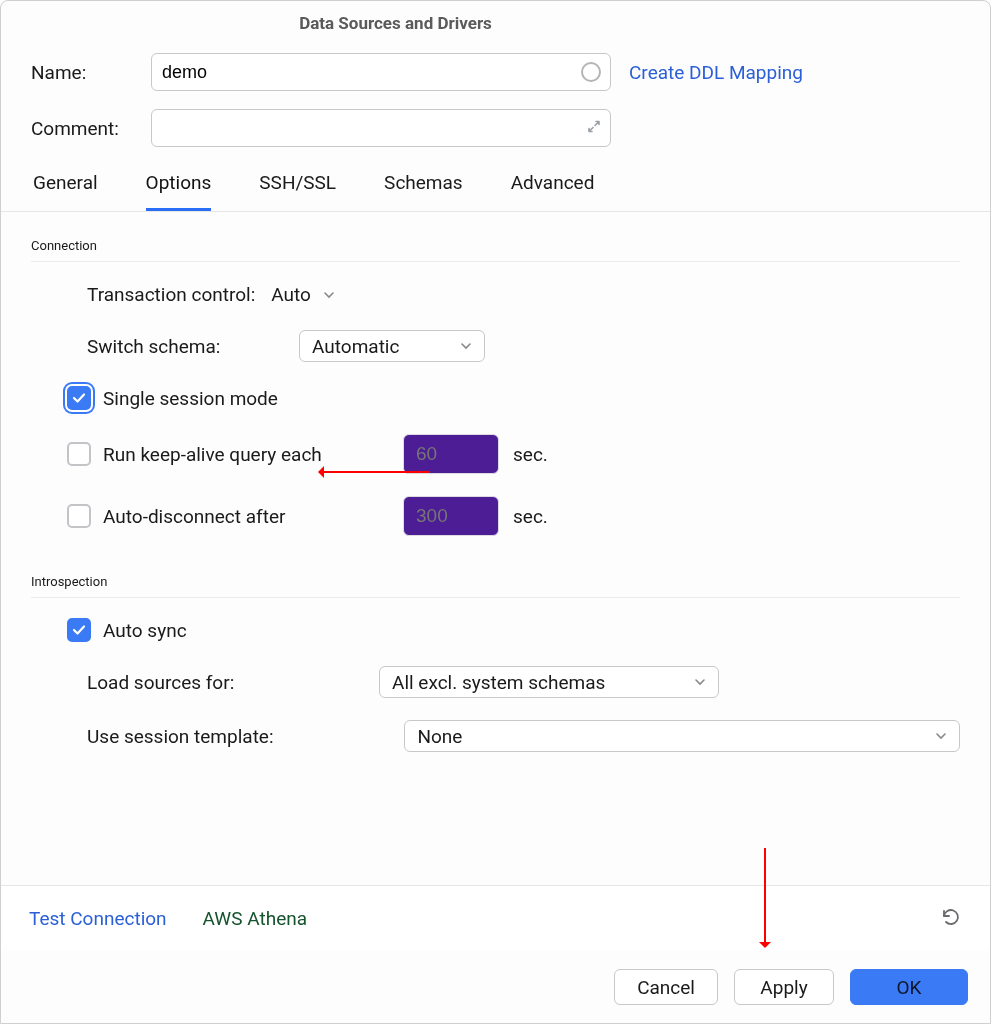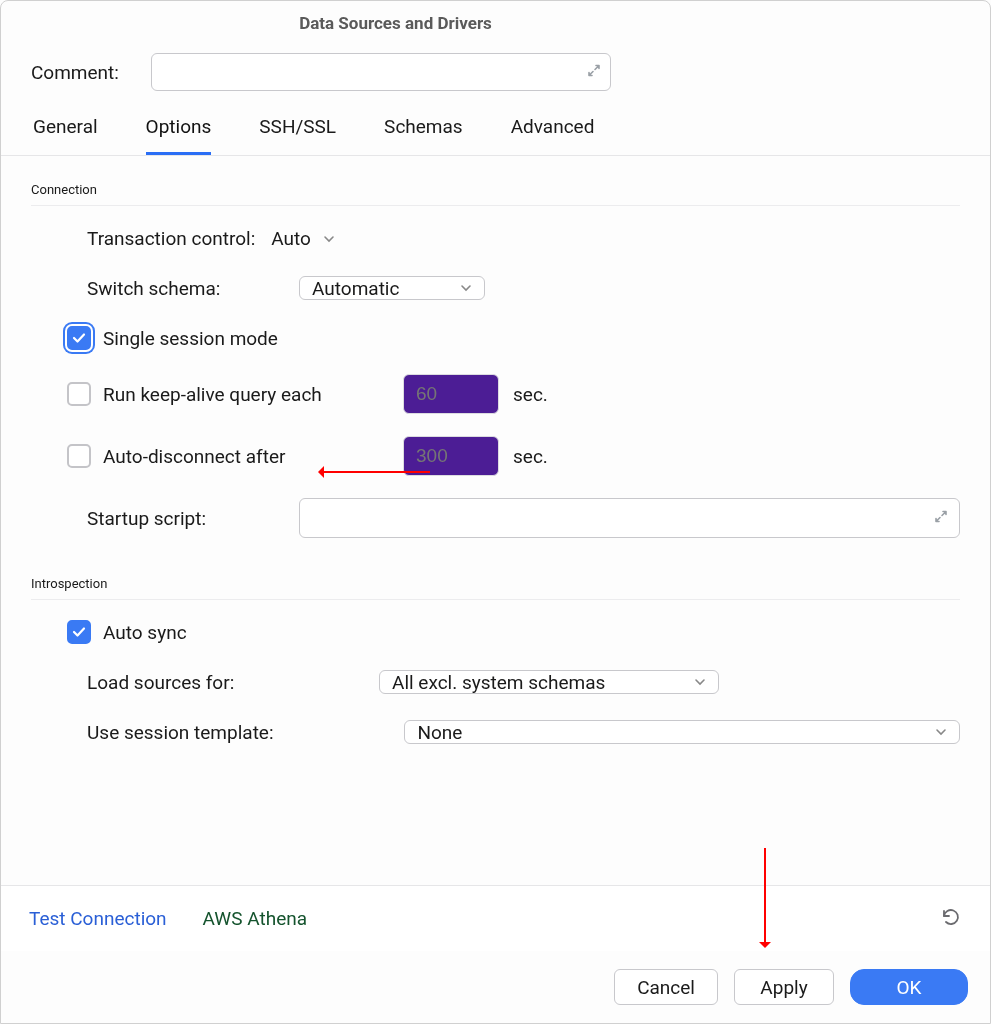--- a/index.html
+++ b/index.html
@@ -163,21 +163,21 @@
     gap: 12px;
     cursor: pointer;
   }
   .chev {
     color: #888;
   }
   .combo {
     display: inline-flex;
     align-items: center;
     justify-content: space-between;
-    height: 24px;
+    height: 32px;
     border: 1px solid #c8c8cc;
     border-radius: 6px;
     background: #fff;
     padding: 3px 12px;
     font-size: 19px;
     cursor: pointer;
   }
   .combo .chev svg{ display:block; }
   .switch-label { width: 212px; }
   .switch-combo { width: 186px; margin-left: 0; }
@@ -248,23 +248,22 @@
     font-size: 19px;
     padding: 0 22px;
     cursor: pointer;
     display: inline-flex;
     align-items: center;
     justify-content: center;
   }
   .btn.primary {
     background: #3a7af4;
     border-color: #3a7af4;
-    color: #ffffff;
+    color: #0f172a;
     min-width: 118px;
-    border-radius: 14px;
   }
   
   .arrow-h {
     position: absolute;
     height: 2px;
     background: #ff0000;
   }
   .arrow-h::before {
     content: "";
     position: absolute;
@@ -292,20 +291,28 @@
 <body>
 
 <div class="window">
 
   <div class="titlebar">
     <span class="titlebar-inner">Data Sources and Drivers</span>
   </div>
 
   <div class="content">
 
+    <div class="row">
+      <div class="label-col">Name:</div>
+      <div class="name-wrapper">
+        <input class="input-text name-input" value="demo" style="">
+        <span class="color-circle"></span>
+      </div>
+      <span class="link">Create DDL Mapping</span>
+    </div>
 
     <div class="row">
       <div class="label-col">Comment:</div>
       <div class="expandable">
         <span class="expand-icon">
           <svg width="16" height="16" viewBox="0 0 16 16">
               <path d="M3 13 L7 9 M3 13 L3 10 M3 13 L6 13 M13 3 L9 7 M13 3 L13 6 M13 3 L10 3" stroke="#9aa0a6" stroke-width="1.6" fill="none" stroke-linecap="round"></path>
             </svg>
         </span>
       </div>
@@ -364,30 +371,20 @@
       <span class="sec-label">sec.</span>
     </div>
 
     <div class="opt-row auto-row">
       <span class="checkbox"></span>
       <span class="klabel">Auto-disconnect after</span>
       <input class="short-num" disabled="" placeholder="300" style="">
       <span class="sec-label">sec.</span>
     </div>
 
-    <div class="opt-row startup-row" style="margin-left:56px">
-      <span class="lbl">Startup script:</span>
-      <div class="startup-box">
-        <span class="expand-icon">
-          <svg width="16" height="16" viewBox="0 0 16 16">
-              <path d="M3 13 L7 9 M3 13 L3 10 M3 13 L6 13 M13 3 L9 7 M13 3 L13 6 M13 3 L10 3" stroke="#9aa0a6" stroke-width="1.6" fill="none" stroke-linecap="round"></path>
-            </svg>
-        </span>
-      </div>
-    </div>
 
     <div class="section-title introspection-sp">Introspection</div>
     <div class="section-hr"></div>
 
     <div class="opt-row">
       <span class="checkbox on">
         <svg width="14" height="14" viewBox="0 0 14 14">
             <path d="M2 7 L5.5 10.5 L12 3.5" stroke="#fff" stroke-width="2.2" fill="none" stroke-linecap="round" stroke-linejoin="round"></path>
           </svg>
       </span>

